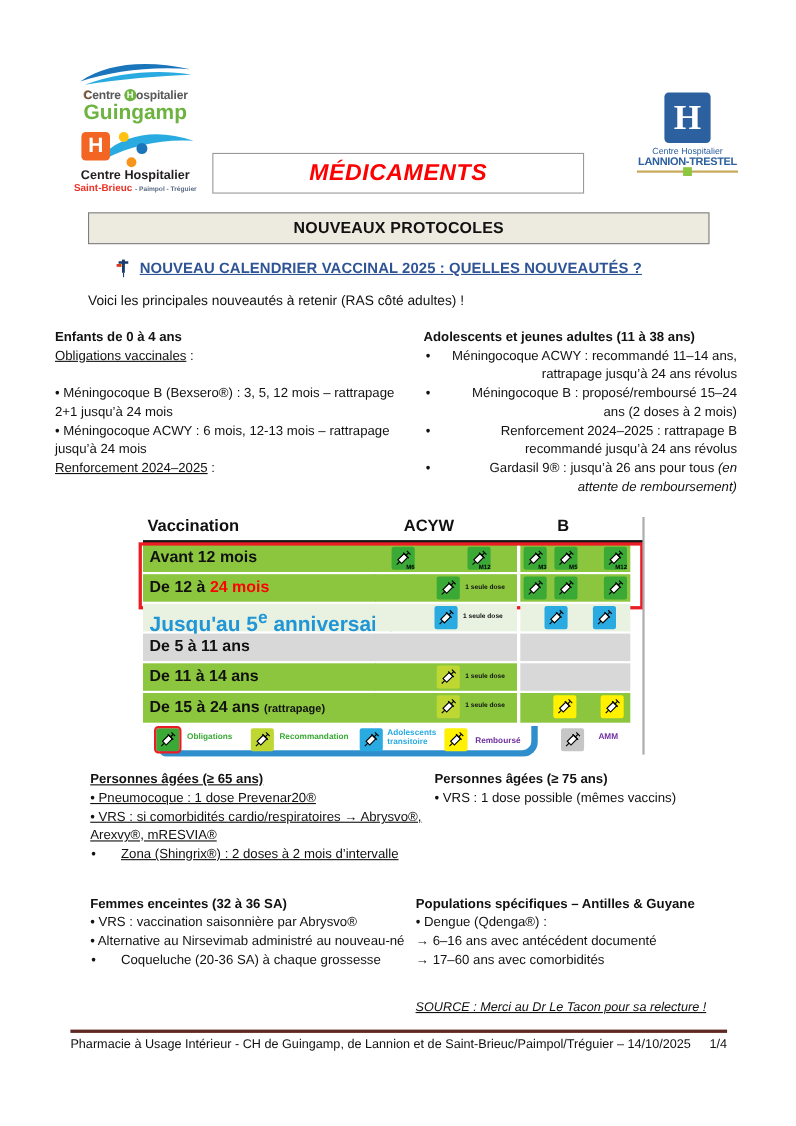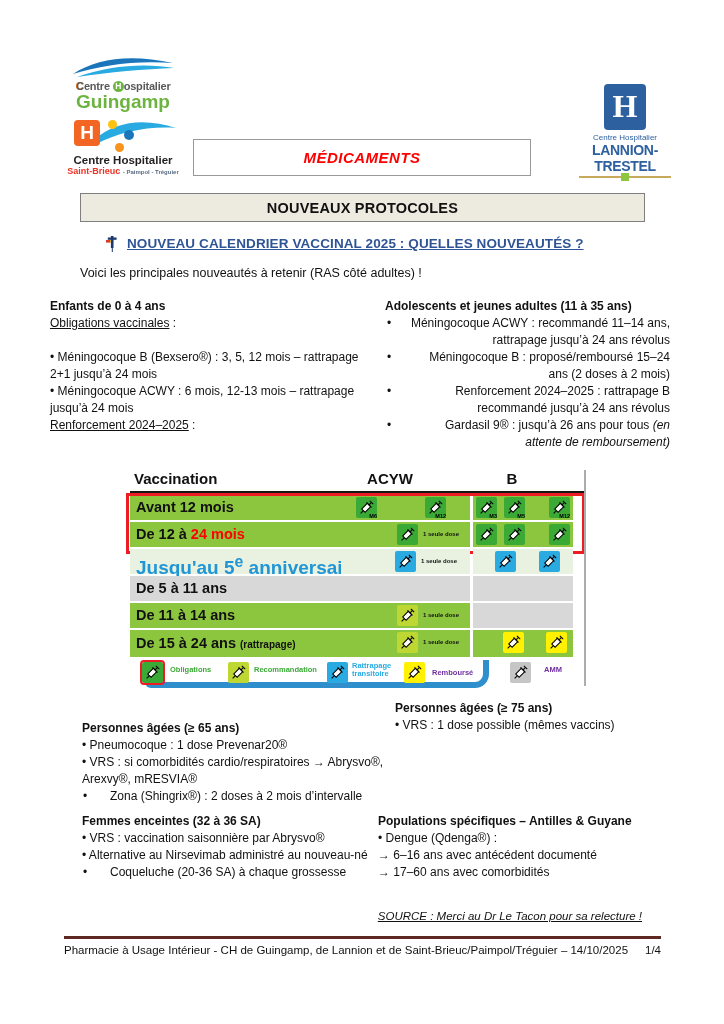--- a/index.html
+++ b/index.html
@@ -22,34 +22,34 @@
            border-radius:4px;color:#fff;font-weight:bold;font-size:19px;line-height:26px;text-align:center;}
   .dot{position:absolute;border-radius:50%;}
   .sb-line1{font-size:11.5px;font-weight:bold;color:#231F20;margin-top:0;}
   .sb-line2{font-size:9px;font-weight:bold;color:var(--stbrieuc-red,#EE3124);}
   .sb-line2 .towns{font-size:6px;color:#5A6B84;font-weight:bold;}
 
   .logo-lannion{left:572px;top:84px;width:106px;text-align:center;}
   .ln-tile{margin:0 auto;width:42px;height:46px;background:var(--lannion-blue,#2D609F);border-radius:4px;
            color:#fff;font-family:"Liberation Serif",serif;font-weight:bold;font-size:32px;line-height:44px;}
   .ln-line1{font-size:8px;color:var(--lannion-blue,#2D609F);margin-top:3px;}
-  .ln-line2{font-size:14px;font-weight:bold;color:var(--lannion-blue,#2D609F);letter-spacing:-.3px;}
+  .ln-line2{font-size:10px;font-weight:bold;color:var(--lannion-blue,#2D609F);letter-spacing:-.3px;}
   .ln-rule{position:relative;margin:2px auto 0;width:92px;height:2px;background:#C8A95B;}
   .ln-square{position:absolute;left:42px;top:-3px;width:8px;height:8px;background:#8DC63F;}
 
   
   .banner{left:193px;top:70px;width:336px;height:57px;border:1px solid #555;
           background:linear-gradient(var(--banner-yellow,#F0EF00) 15%,#FDFDE9 95%);
           text-align:center;}
   .banner-title{font-size:21px;font-weight:bold;font-style:italic;margin-top:7px;letter-spacing:.3px;}
   .banner-sub{font-size:13.5px;font-weight:bold;margin-top:1px;}
 
   .medbox{left:193px;top:139px;width:336px;height:35px;border:1px solid #999;background:#fff;
           display:flex;align-items:center;justify-content:center;}
-  .medbox span{color:var(--medicaments-red,#FF0000);font-size:15px;font-weight:bold;font-style:italic;letter-spacing:.5px;}
+  .medbox span{color:var(--medicaments-red,#FF0000);font-size:21px;font-weight:bold;font-style:italic;letter-spacing:.5px;}
 
   .protocols-bar{left:80px;top:193px;width:563px;height:27px;background:var(--bar-bg,#EDEAE0);
           border:1px solid #7F7F7F;display:flex;align-items:center;justify-content:center;}
   .protocols-bar span{font-size:14.5px;font-weight:bold;letter-spacing:.2px;}
 
   .vax-heading{left:104px;top:234px;display:flex;align-items:center;gap:7px;}
   .vax-heading a{font-size:13.5px;font-weight:bold;color:var(--heading-blue,#2F5496);
                  text-decoration:underline;letter-spacing:.1px;}
 
   .intro{left:80px;top:266px;font-size:12.5px;}
@@ -59,21 +59,21 @@
   .col-enfants{left:50px;top:298px;width:322px;}
   .col-ados{left:378px;top:298px;width:292px;}
   .sec-title{font-weight:bold;}
   .u{text-decoration:underline;}
   .gap{height:17px;}
   .ados-list{margin:0;padding:0;list-style:none;text-align:right;}
   .ados-list li{position:relative;padding-left:31px;}
   .ados-list li::before{content:"\2022";position:absolute;left:9px;}
   .it{font-style:italic;}
 
-  .col-sen65{left:82px;top:720px;width:312px;}
+  .col-sen65{left:82px;top:700px;width:312px;text-decoration:underline;}
   .col-sen75{left:395px;top:700px;width:265px;}
   .col-femmes{left:82px;top:813px;width:324px;}
   .col-pop{left:378px;top:813px;width:292px;}
   .li2{position:relative;padding-left:28px;}
   .li2::before{content:"\2022";position:absolute;left:1px;}
 
   .source{left:300px;top:910px;width:342px;text-align:right;font-size:11.5px;font-style:italic;text-decoration:underline;}
 
   .footer-rule{left:64px;top:936px;width:597px;height:0;border-top:3.5px solid var(--footer-rule,#5E2823);}
   .footer{left:64px;top:944px;width:597px;font-size:11.5px;display:flex;justify-content:space-between;}
@@ -197,21 +197,21 @@
   <div class="abs txt col-enfants">
     <div class="sec-title">Enfants de 0 à 4 ans</div>
     <div><span class="u">Obligations vaccinales</span><span> :</span></div>
     <div class="gap"></div>
     <div>• Méningocoque B (Bexsero®) : 3, 5, 12 mois – rattrapage 2+1 jusqu’à 24 mois</div>
     <div>• Méningocoque ACWY : 6 mois, 12-13 mois – rattrapage jusqu’à 24 mois</div>
     <div><span class="u">Renforcement 2024–2025</span><span> :</span></div>
   </div>
 
   <div class="abs txt col-ados">
-    <div class="sec-title" style="padding-left:7px">Adolescents et jeunes adultes (11 à 35 ans)</div>
+    <div class="sec-title" style="padding-left:7px">Adolescents et jeunes adultes (11 à 38 ans)</div>
     <ul class="ados-list">
       <li>Méningocoque ACWY : recommandé 11–14 ans, rattrapage jusqu’à 24 ans révolus</li>
       <li>Méningocoque B : proposé/remboursé 15–24 ans (2 doses à 2 mois)</li>
       <li>Renforcement 2024–2025 : rattrapage B recommandé jusqu’à 24 ans révolus</li>
       <li><span>Gardasil 9® : jusqu’à 26 ans pour tous </span><span class="it">(en attente de remboursement)</span></li>
     </ul>
   </div>
 
   <div class="abs vax-table">
     <div class="vt-header">
@@ -381,21 +381,21 @@
           <svg viewBox="0 0 24 24">
             <use href="#syringe"></use>
           </svg>
         </span>
       <span class="lg-item-label t-green" style="left:124px">Recommandation</span>
       <span class="badge b-bl" style="left:197px">
           <svg viewBox="0 0 24 24">
             <use href="#syringe"></use>
           </svg>
         </span>
-      <span class="lg-item-label t-blue" style="left:222px;width:44px;top:2px">Rattrapage transitoire</span>
+      <span class="lg-item-label t-blue" style="left:222px;width:44px;top:2px">Adolescents transitoire</span>
       <span class="badge b-y" style="left:274px">
           <svg viewBox="0 0 24 24">
             <use href="#syringe"></use>
           </svg>
         </span>
       <span class="lg-item-label t-purple" style="left:302px;top:9px">Remboursé</span>
       <span class="badge b-gr" style="left:380px">
           <svg viewBox="0 0 24 24">
             <use href="#syringe"></use>
           </svg>

